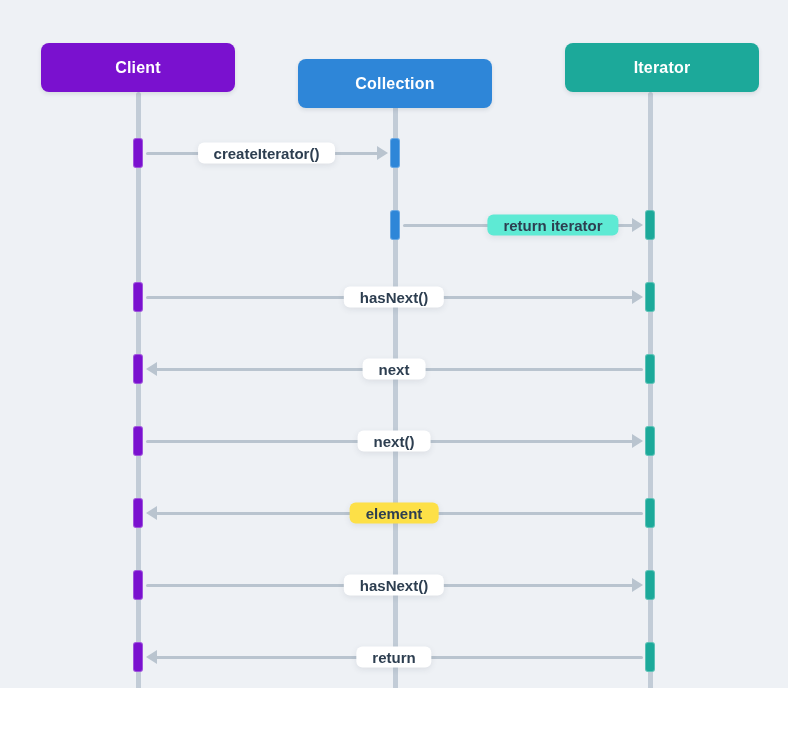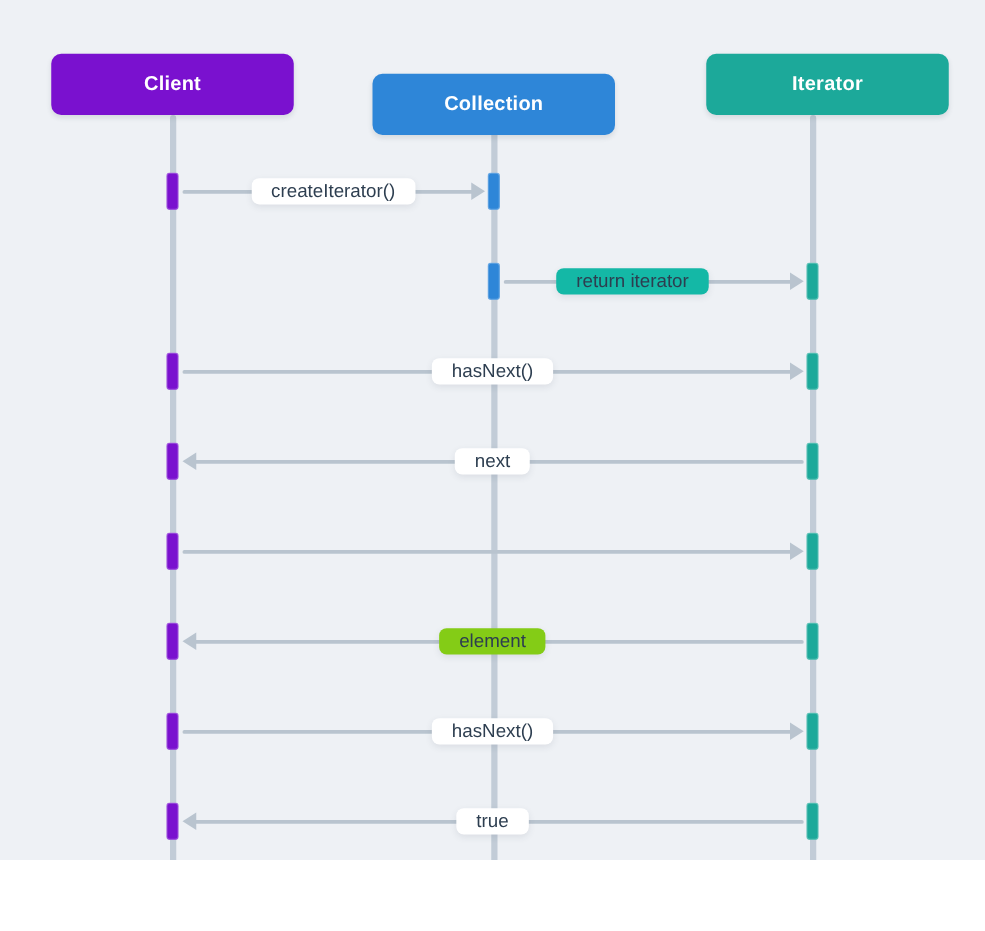--- a/index.html
+++ b/index.html
@@ -54,21 +54,21 @@
     border-bottom: 7px solid transparent;
     z-index: 2;
   }
   .message-label {
     position: absolute;
     transform: translate(-50%, -50%);
     background: #ffffff;
     border-radius: 6px;
     padding: 2px 16px;
     font-size: 15px;
-    font-weight: 400;
+    font-weight: 700;
     white-space: nowrap;
     box-shadow: 0 2px 6px rgba(45, 62, 80, 0.10);
     z-index: 4;
   }
 </style>
 </head>
 <body>
 
 <div id="canvas" style="background: rgb(238, 241, 245);">
     <div class="lifeline" style="left: 135.5px; top: 92px; height: 633px; background: rgb(194, 204, 215);"></div>
@@ -79,43 +79,44 @@
     <div class="participant-header" style="left: 553px; top: 43px; width: 194px; background: rgb(28, 169, 154); margin-left: 12px;">Iterator</div>
     <div class="activation-bar" style="left: 133px; top: 138px; background: rgb(122, 17, 207);"></div>
     <div class="activation-bar" style="left: 390px; top: 138px; background: rgb(46, 134, 216);"></div>
     <div class="message-line" style="top: 151.5px; left: 146px; width: 234px; background: rgb(185, 196, 207);"></div>
     <div class="arrow-head" style="top: 146px; left: 377px; border-left: 11px solid rgb(185, 196, 207);"></div>
     <div class="message-label" style="left: 266.5px; top: 153px; color: rgb(45, 62, 80); background: rgb(255, 255, 255);">createIterator()</div>
     <div class="activation-bar" style="left: 390px; top: 210px; background: rgb(46, 134, 216);"></div>
     <div class="activation-bar" style="left: 645px; top: 210px; background: rgb(28, 169, 154);"></div>
     <div class="message-line" style="top: 223.5px; left: 403px; width: 232px; background: rgb(185, 196, 207);"></div>
     <div class="arrow-head" style="top: 218px; left: 632px; border-left: 11px solid rgb(185, 196, 207);"></div>
-    <div class="message-label" style="left: 506px; top: 225px; color: rgb(45, 62, 80); background: #14b8a6;">return iterator</div>
+    <div class="message-label" style="left: 553px; top: 225px; color: rgb(45, 62, 80); background: #5eead4;">return iterator</div>
     <div class="activation-bar" style="left: 133px; top: 282px; background: rgb(122, 17, 207);"></div>
     <div class="activation-bar" style="left: 645px; top: 282px; background: rgb(28, 169, 154);"></div>
     <div class="message-line" style="top: 295.5px; left: 146px; width: 489px; background: rgb(185, 196, 207);"></div>
     <div class="arrow-head" style="top: 290px; left: 632px; border-left: 11px solid rgb(185, 196, 207);"></div>
     <div class="message-label" style="left: 394px; top: 297px; color: rgb(45, 62, 80); background: rgb(255, 255, 255);">hasNext()</div>
     <div class="activation-bar" style="left: 645px; top: 354px; background: rgb(28, 169, 154);"></div>
     <div class="activation-bar" style="left: 133px; top: 354px; background: rgb(122, 17, 207);"></div>
     <div class="message-line" style="top: 367.5px; left: 154px; width: 489px; background: rgb(185, 196, 207);"></div>
     <div class="arrow-head" style="top: 362px; left: 146px; border-right: 11px solid rgb(185, 196, 207);"></div>
     <div class="message-label" style="left: 394px; top: 369px; color: rgb(45, 62, 80); background: rgb(255, 255, 255);">next</div>
     <div class="activation-bar" style="left: 133px; top: 426px; background: rgb(122, 17, 207);"></div>
     <div class="activation-bar" style="left: 645px; top: 426px; background: rgb(28, 169, 154);"></div>
     <div class="message-line" style="top: 439.5px; left: 146px; width: 489px; background: rgb(185, 196, 207);"></div>
     <div class="arrow-head" style="top: 434px; left: 632px; border-left: 11px solid rgb(185, 196, 207);"></div>
+    <div class="message-label" style="left: 394px; top: 441px; color: rgb(45, 62, 80); background: rgb(255, 255, 255);">next()</div>
     <div class="activation-bar" style="left: 645px; top: 498px; background: rgb(28, 169, 154);"></div>
     <div class="activation-bar" style="left: 133px; top: 498px; background: rgb(122, 17, 207);"></div>
     <div class="message-line" style="top: 511.5px; left: 154px; width: 489px; background: rgb(185, 196, 207);"></div>
     <div class="arrow-head" style="top: 506px; left: 146px; border-right: 11px solid rgb(185, 196, 207);"></div>
-    <div class="message-label" style="left: 394px; top: 513px; color: rgb(45, 62, 80); background: #84cc16;">element</div>
+    <div class="message-label" style="left: 394px; top: 513px; color: rgb(45, 62, 80); background: #fde047;">element</div>
     <div class="activation-bar" style="left: 133px; top: 570px; background: rgb(122, 17, 207);"></div>
     <div class="activation-bar" style="left: 645px; top: 570px; background: rgb(28, 169, 154);"></div>
     <div class="message-line" style="top: 583.5px; left: 146px; width: 489px; background: rgb(185, 196, 207);"></div>
     <div class="arrow-head" style="top: 578px; left: 632px; border-left: 11px solid rgb(185, 196, 207);"></div>
     <div class="message-label" style="left: 394px; top: 585px; color: rgb(45, 62, 80); background: rgb(255, 255, 255);">hasNext()</div>
     <div class="activation-bar" style="left: 645px; top: 642px; background: rgb(28, 169, 154);"></div>
     <div class="activation-bar" style="left: 133px; top: 642px; background: rgb(122, 17, 207);"></div>
     <div class="message-line" style="top: 655.5px; left: 154px; width: 489px; background: rgb(185, 196, 207);"></div>
     <div class="arrow-head" style="top: 650px; left: 146px; border-right: 11px solid rgb(185, 196, 207);"></div>
-    <div class="message-label" style="left: 394px; top: 657px; color: rgb(45, 62, 80); background: rgb(255, 255, 255);">true</div>
+    <div class="message-label" style="left: 394px; top: 657px; color: rgb(45, 62, 80); background: rgb(255, 255, 255);">return</div>
   </div>
 
 </body></html>

